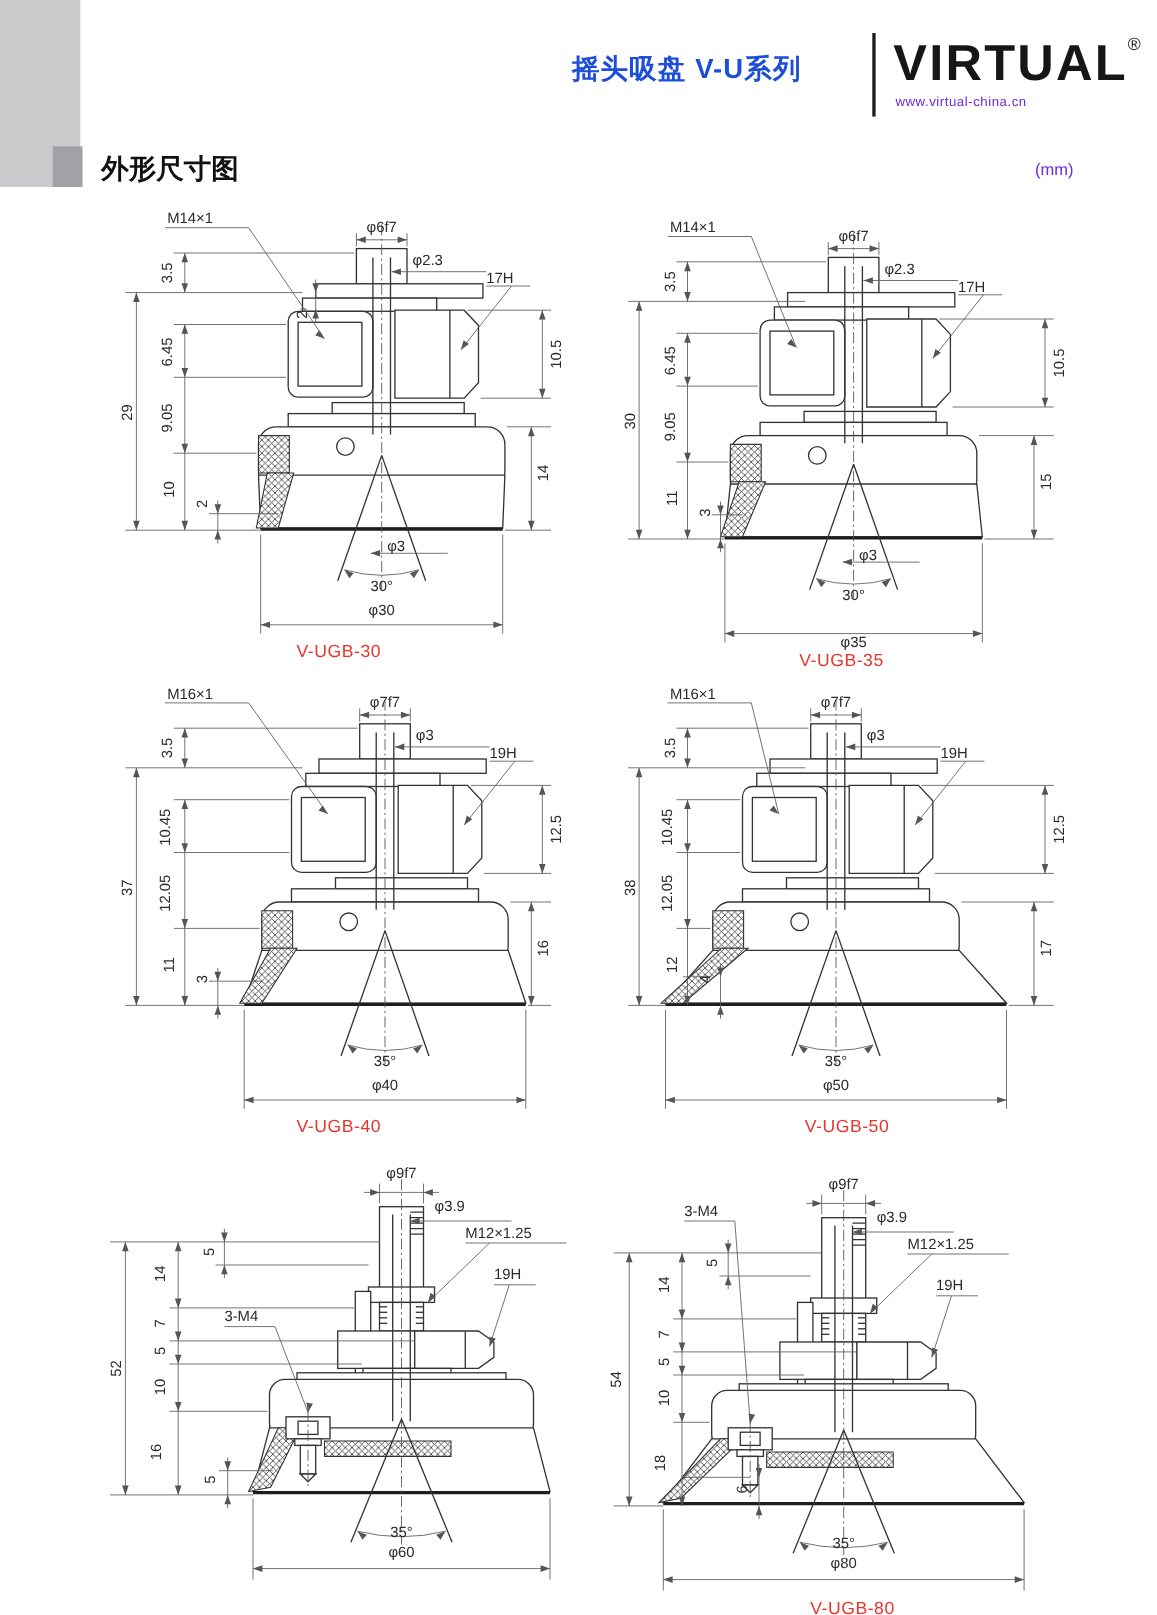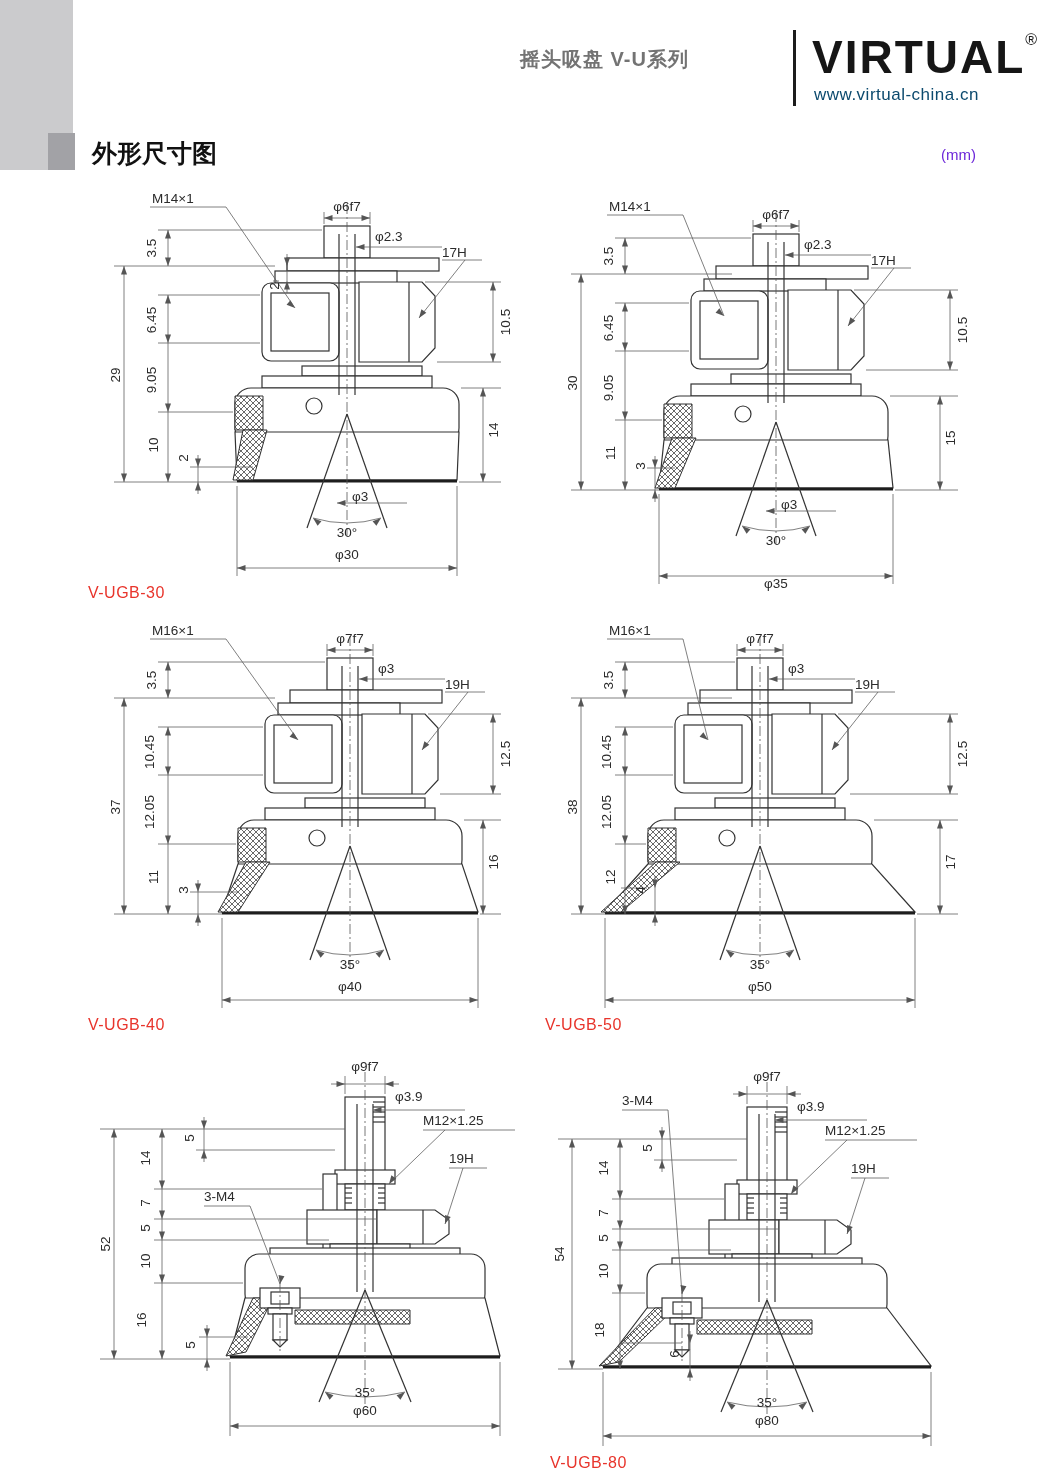--- a/index.html
+++ b/index.html
@@ -1,37 +1,37 @@
 <!DOCTYPE html>
 <html><head>
 <meta charset="utf-8">
 <style>
   html,body{margin:0;padding:0}
   body{width:1052px;height:1468px;position:relative;background:#fff;
        font-family:"Liberation Sans",sans-serif;color:#222;overflow:hidden}
 
   
-  .hdr-title{position:absolute;left:520px;top:46px;font-size:20px;font-weight:bold;letter-spacing:1px;color:#737373}
+  .hdr-title{position:absolute;left:520px;top:46px;font-size:25px;font-weight:bold;letter-spacing:1px;color:#1d4ed8}
   .hdr-div{position:absolute;left:793px;top:30px;width:3px;height:76px;background:#1c1c1c}
   .hdr-brand{position:absolute;left:812px;top:30px;font-size:46px;font-weight:bold;letter-spacing:2px;color:#161616}
   .hdr-brand sup{font-size:16px;font-weight:normal;vertical-align:28px}
-  .hdr-web{position:absolute;left:814px;top:85px;font-size:17px;letter-spacing:.5px;color:#0c4a6e}
+  .hdr-web{position:absolute;left:814px;top:85px;font-size:12px;letter-spacing:.5px;color:#6d28d9}
 
   
   .corner{position:absolute;left:0;top:0;width:73px;height:170px;background:#cbcbcd}
   .sq{position:absolute;left:48px;top:133px;width:27px;height:37px;background:#a2a2a6}
   .sec-title{position:absolute;left:92px;top:137px;font-size:25px;font-weight:bold;color:#111}
   .sec-unit{position:absolute;left:941px;top:146px;font-size:15px;color:#6d28d9}
 
   .fig{position:absolute}
   .fig svg{position:absolute;left:0;top:0}
   .lbl{position:absolute;font-size:13.5px;white-space:nowrap;color:#2b2b2b;line-height:1}
   .ctr{text-align:center}
   .rot{transform:translate(-50%,-50%) rotate(-90deg)}
-  .cap{position:absolute;left:0;right:0;font-size:16px;letter-spacing:.5px}
+  .cap{position:absolute;left:0;right:0;text-align:center;font-size:16px;letter-spacing:.5px}
 
   
   .sb{stroke:#333;stroke-width:1.2;fill:#fff}
   .sn{stroke:#333;stroke-width:1.2;fill:none}
   .sd{stroke:#606060;stroke-width:.8;fill:none}
   .scl{stroke:#555;stroke-width:.8;fill:none;stroke-dasharray:10 3 2 3}
   .sh{stroke:#333;stroke-width:1;fill:url(#xh)}
   .st{stroke:#1e1e1e;stroke-width:3;fill:none}
   .sa{fill:#555;stroke:none}
 </style>
@@ -246,20 +246,21 @@
   <span class="lbl rot" style="left:64px;top:130px">6.45</span>
   <span class="lbl rot" style="left:64px;top:190px">9.05</span>
   <span class="lbl rot" style="left:66px;top:255px">11</span>
   <span class="lbl rot" style="left:28px;top:185px">30</span>
   <span class="lbl rot" style="left:418px;top:132px">10.5</span>
   <span class="lbl rot" style="left:406px;top:240px">15</span>
   <span class="lbl rot" style="left:96px;top:268px">3</span>
   <span class="lbl" style="left:236px;top:300px">φ3</span>
   <span class="lbl ctr" style="left:196px;top:336px;width:70px">30°</span>
   <span class="lbl ctr" style="left:181px;top:379px;width:100px">φ35</span>
+  <div class="cap" style="top:394px;color:#e8342b">V-UGB-35</div>
 </div>
 
 <div class="fig" style="left:88px;top:622px;width:440px;height:420px">
   <svg width="440" height="420" viewBox="0 0 440 420">
       <rect class="sb" x="239" y="36" width="46" height="32" rx="0"></rect>
       <rect class="sb" x="202" y="68" width="152" height="13" rx="0"></rect>
       <rect class="sb" x="190" y="81" width="122" height="12" rx="0"></rect>
       <rect class="sb" x="177" y="93" width="77" height="78" rx="9"></rect>
       <rect class="sn" x="186" y="103" width="58" height="58" rx="0"></rect>
       <polygon class="sb" points="274,92 337,92 350,106 350,158 337,172 274,172"></polygon>

